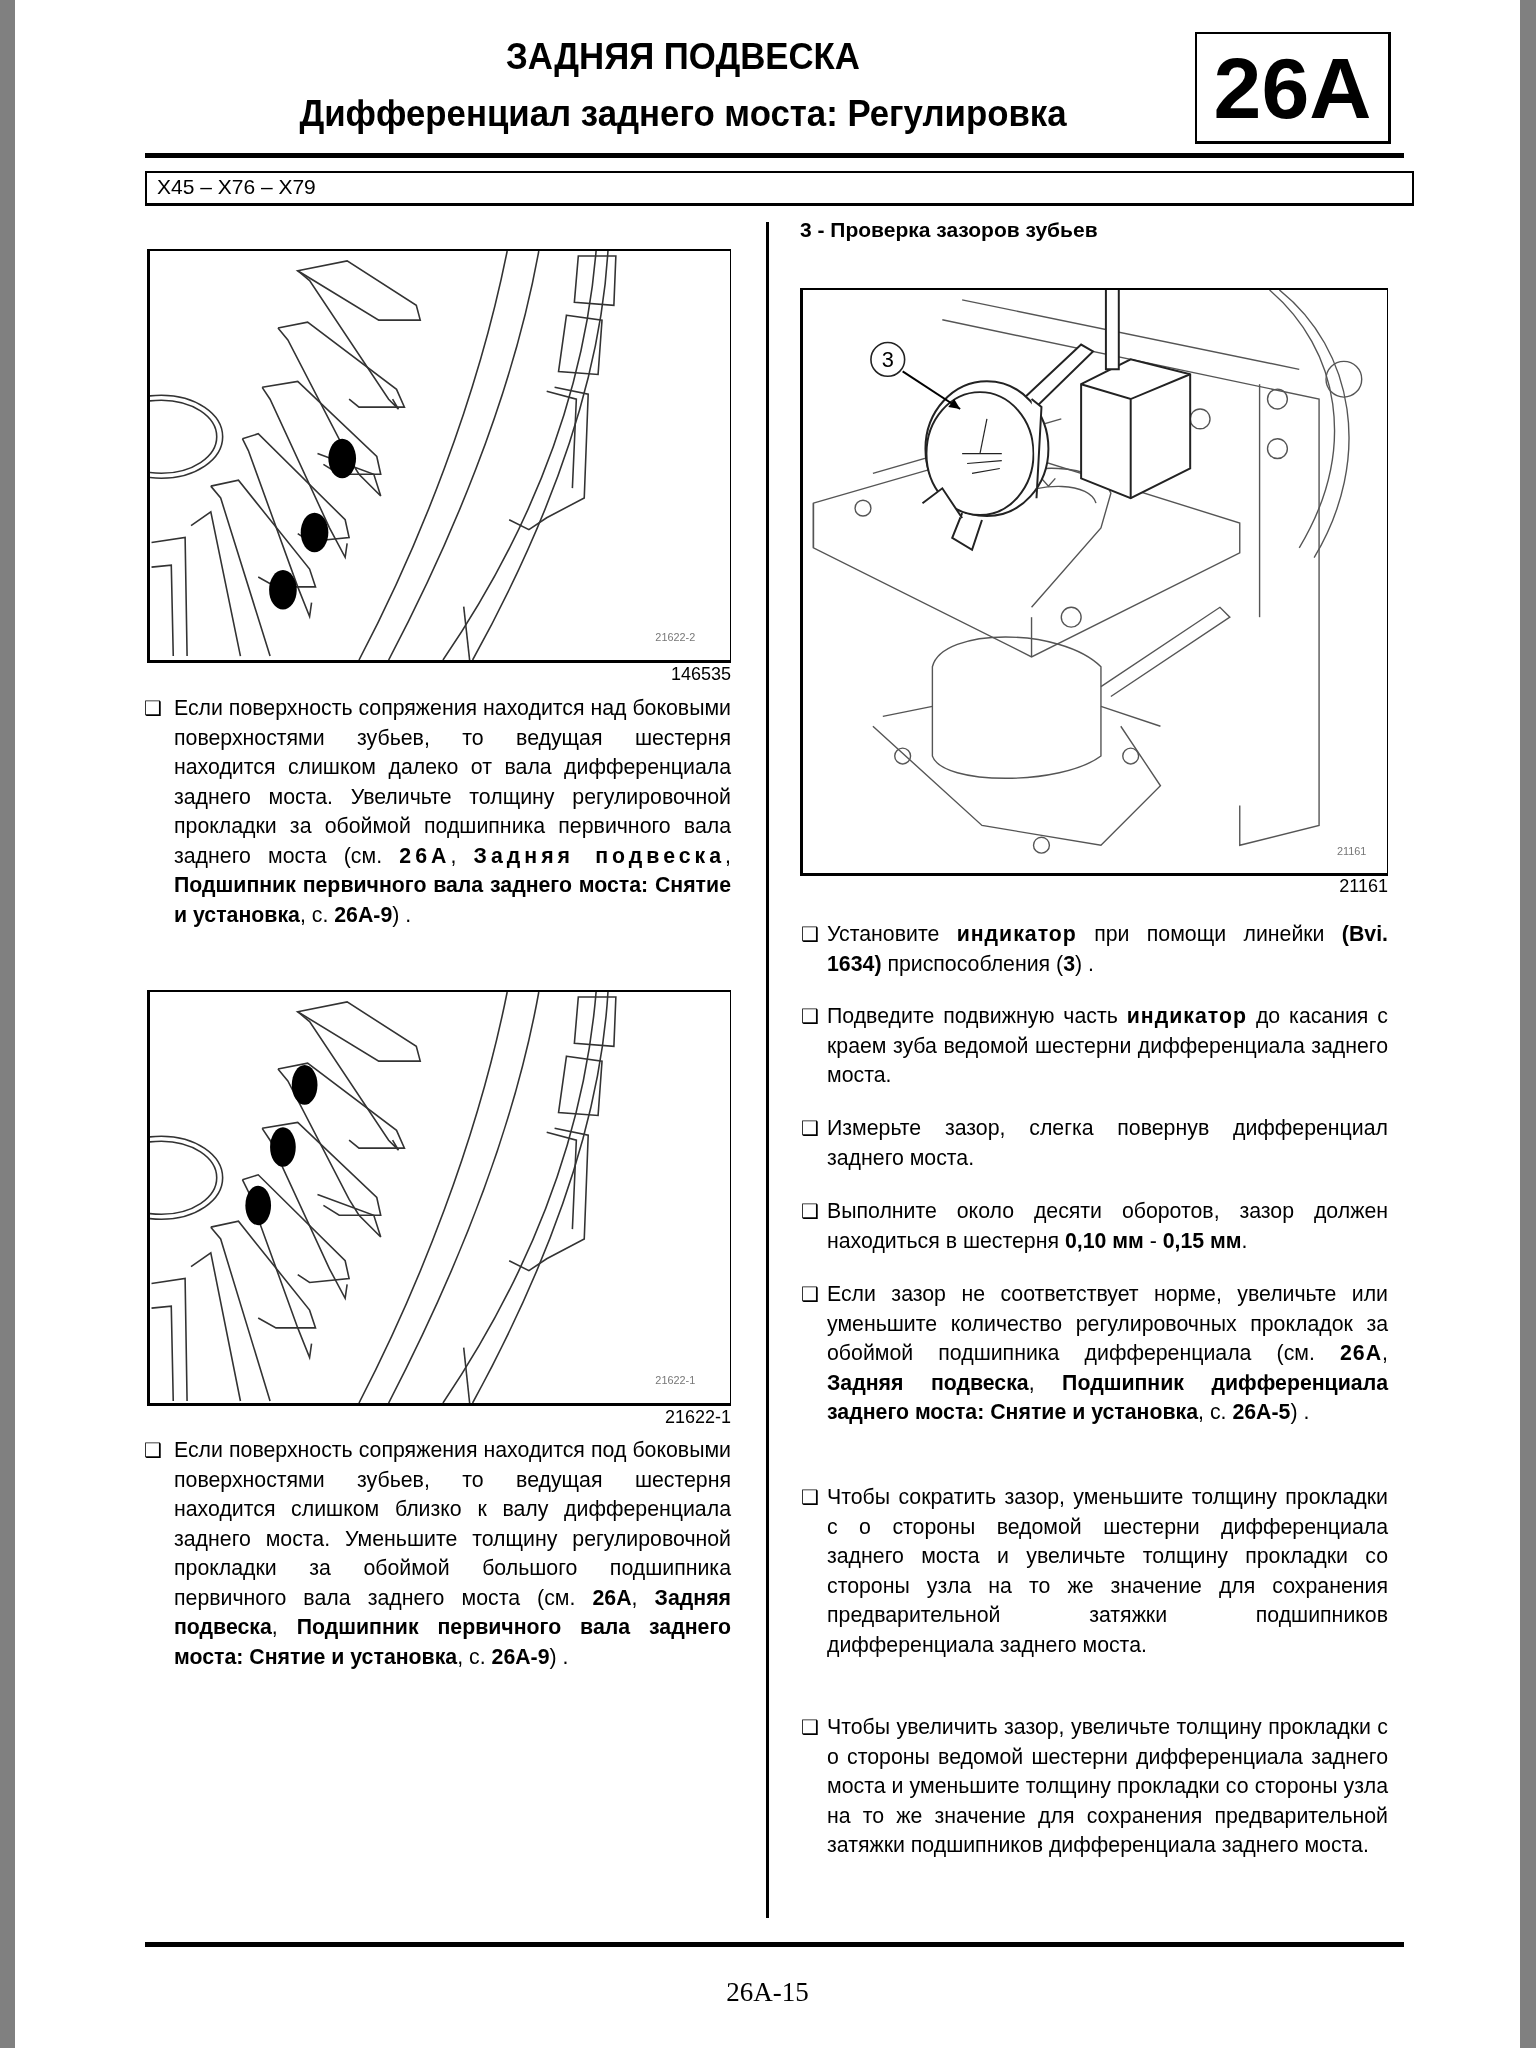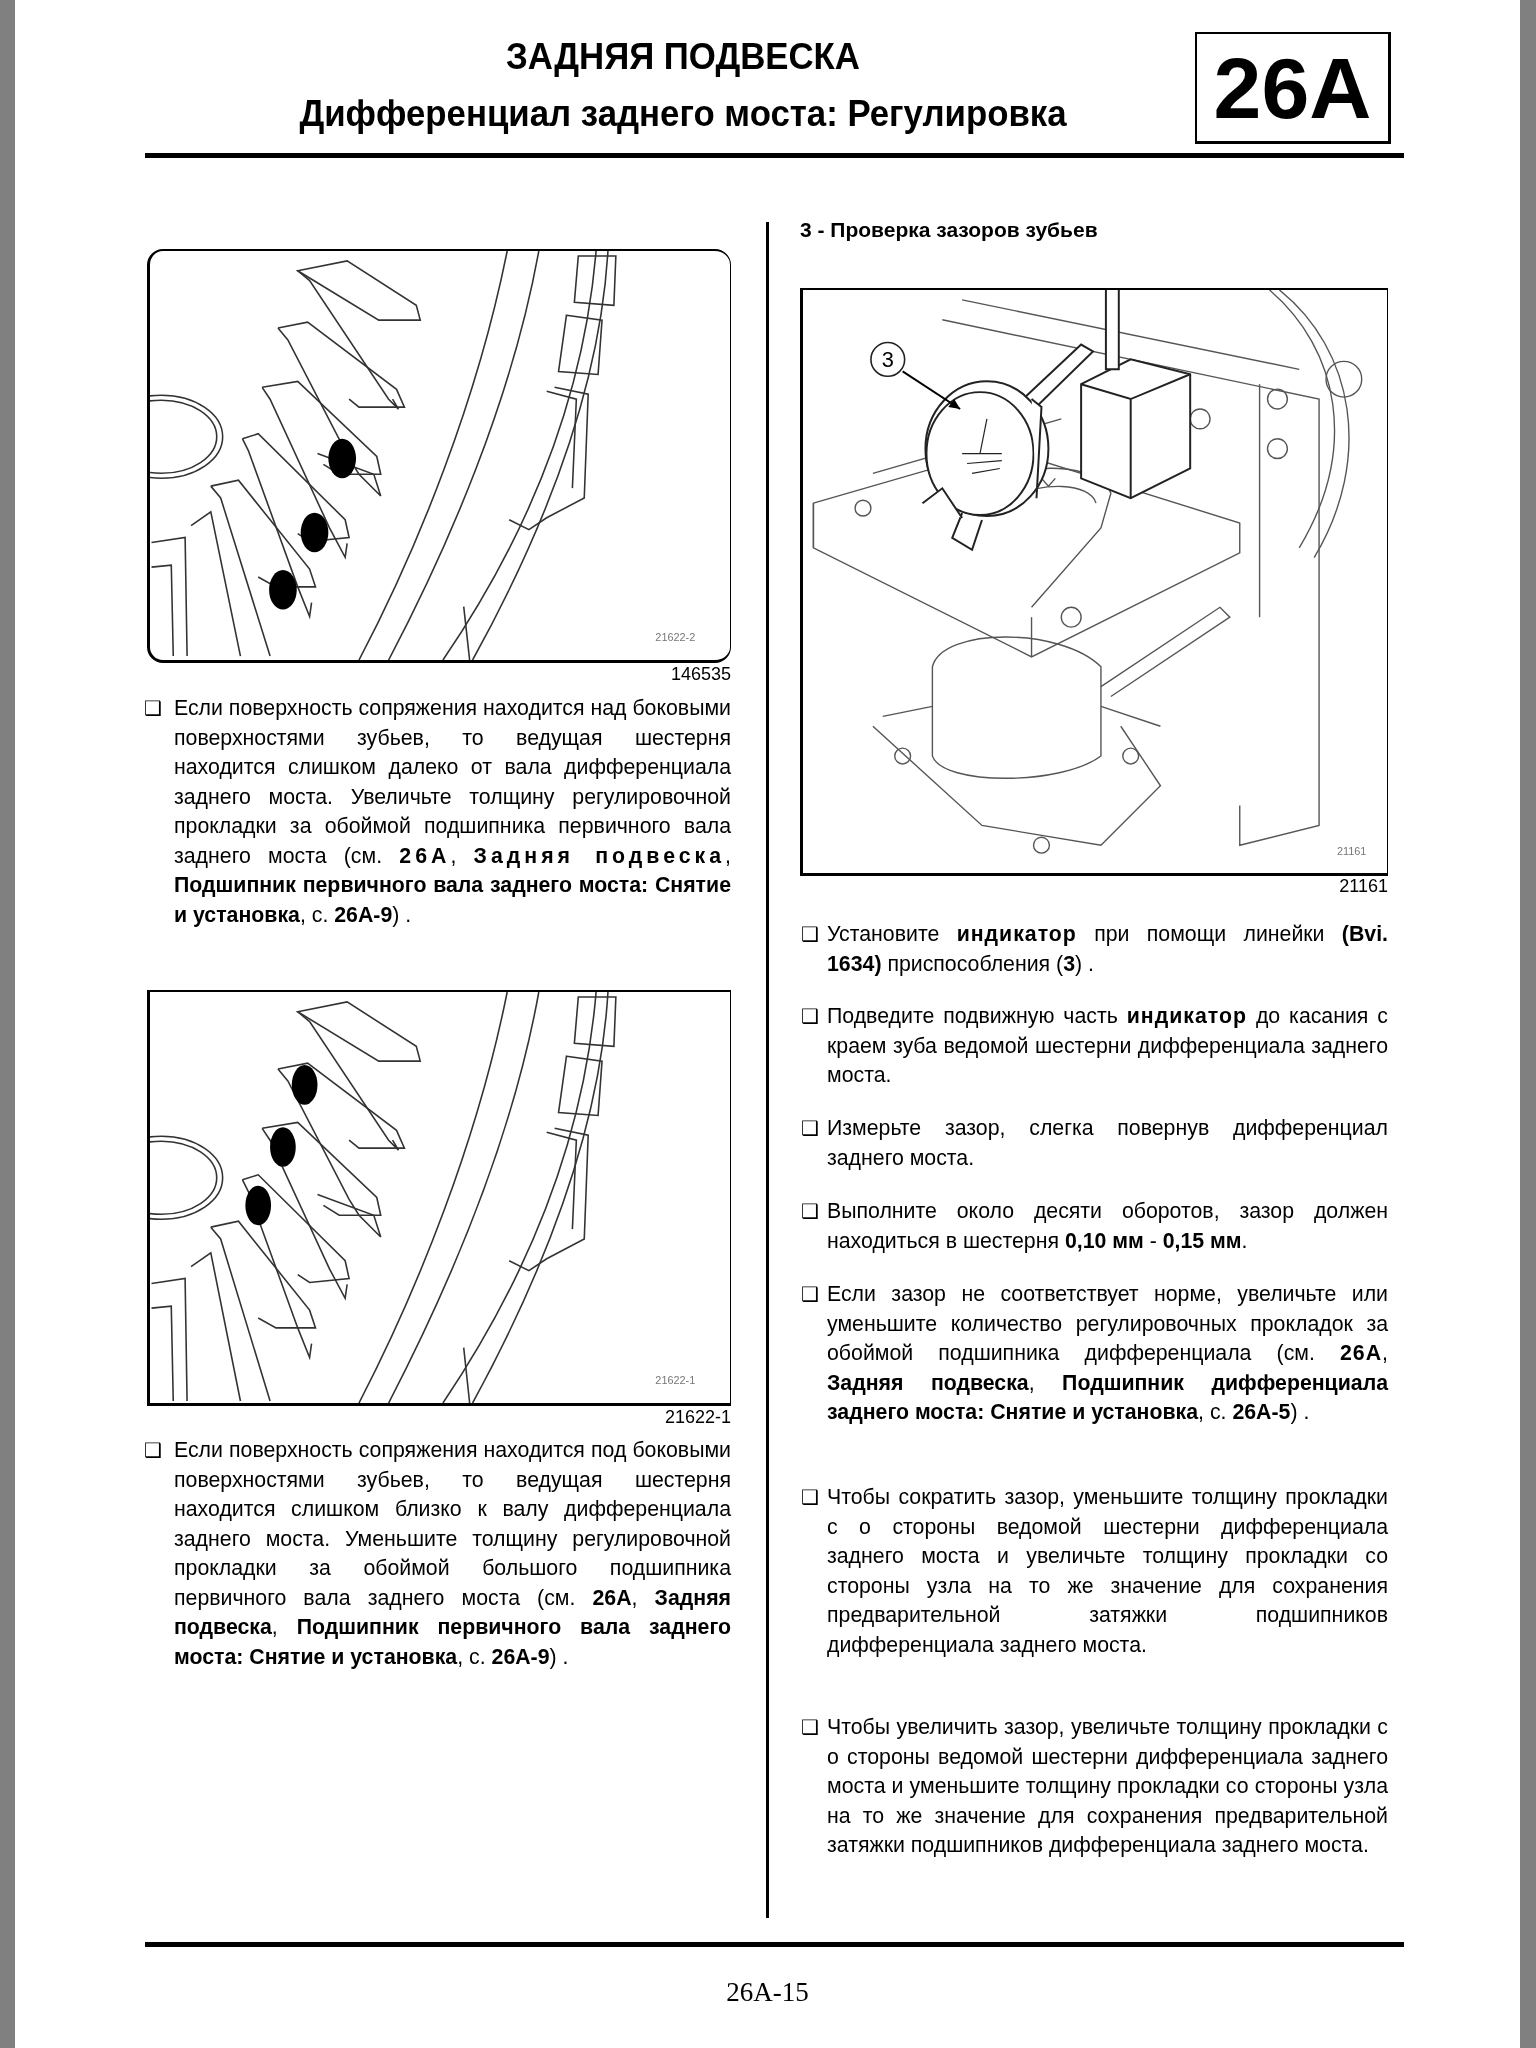--- a/index.html
+++ b/index.html
@@ -62,24 +62,27 @@
 <body>
 
 <div class="page">
 
   <div class="abs title1">ЗАДНЯЯ ПОДВЕСКА</div>
   <div class="abs title2">Дифференциал заднего моста: Регулировка</div>
   <div class="abs codebox">
     <span>26A</span>
   </div>
   <div class="abs rule-top"></div>
+  <div class="abs modelbox">
+    <span>X45 – X76 – X79</span>
+  </div>
 
   <div class="abs divider"></div>
 
-  <div class="abs figure" style="left:132px; top:249px; width:584px; height:414px;border-radius:16px;">
+  <div class="abs figure" style="left:132px; top:249px; width:584px; height:414px;">
     <svg viewBox="0 0 584 414">
       <g fill="none" stroke="#333" stroke-width="1.6">
 
         <ellipse cx="10" cy="188" rx="62" ry="42"></ellipse>
         <ellipse cx="10" cy="188" rx="56" ry="37"></ellipse>
 
         <path d="M148 20 L198 10 L268 55 L272 70 L230 70 Z"></path>
         <path d="M148 20 L160 30 L240 150 L250 160 L244 150"></path>
         <path d="M128 78 L158 72 L248 140 L256 158 L210 158 L200 150"></path>
         <path d="M128 78 L138 90 L200 210 L210 226 L232 248 L225 226 L168 205"></path>

